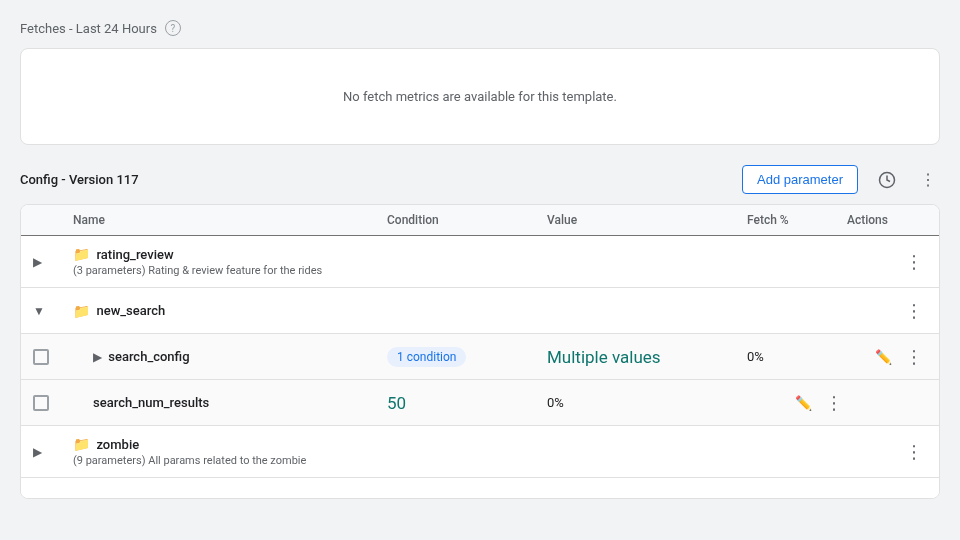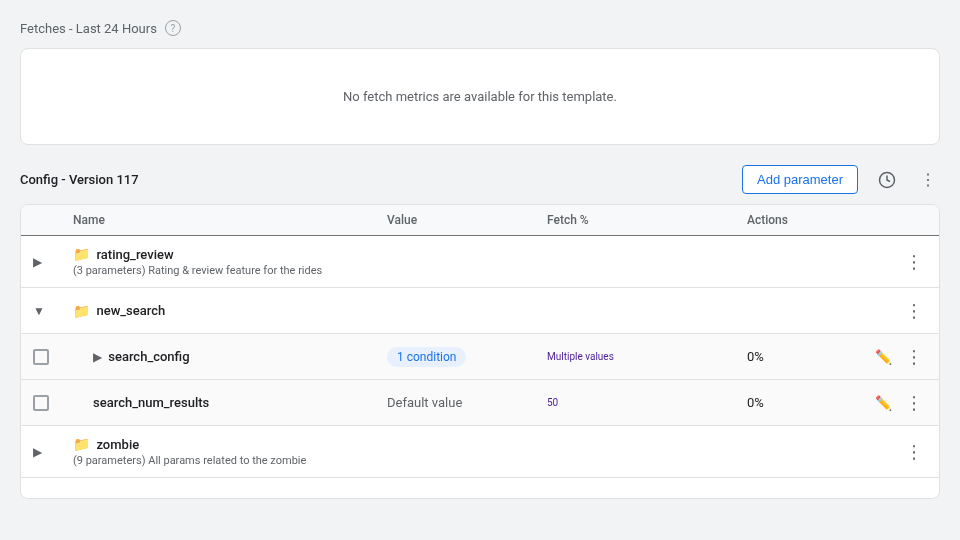--- a/index.html
+++ b/index.html
@@ -190,22 +190,22 @@
     }
     .condition-badge {
       background: #e8f0fe;
       color: #1a73e8;
       border-radius: 12px;
       padding: 3px 10px;
       font-size: 12px;
       white-space: nowrap;
     }
     .value-cell {
-      color: #4c1d95;
-      font-size: 10px;
+      color: #0f766e;
+      font-size: 17px;
     }
     .fetch-pct {
       color: #202124;
       font-size: 13px;
     }
     .actions-cell {
       display: flex;
       align-items: center;
       gap: 4px;
       justify-content: flex-end;
@@ -266,20 +266,21 @@
       </button>
     </div>
   </div>
 
   <div class="table-container">
 
 
     <div class="table-header">
       <div></div>
       <div>Name</div>
+      <div>Condition</div>
       <div>Value</div>
       <div>Fetch %</div>
       <div>Actions</div>
     </div>
 
     <div class="table-row group-row">
       <div class="row-expand">
         <span class="chevron">▶</span>
       </div>
       <div class="name-cell">
@@ -336,23 +337,20 @@
       </div>
     </div>
 
     <div class="table-row param-row" style="background:#fafafa;">
       <div class="checkbox-cell">
         <div class="checkbox"></div>
       </div>
       <div class="name-cell row-indent">
         <span class="param-name">search_num_results</span>
       </div>
-      <div>
-        <span style="color:#5f6368; font-size:13px;">Default value</span>
-      </div>
       <div class="value-cell">50</div>
       <div class="fetch-pct">0%</div>
       <div class="actions-cell">
         <span class="edit-icon">✏️</span>
         <span class="more-icon">⋮</span>
       </div>
     </div>
 
     <div class="table-row group-row">
       <div class="row-expand">

